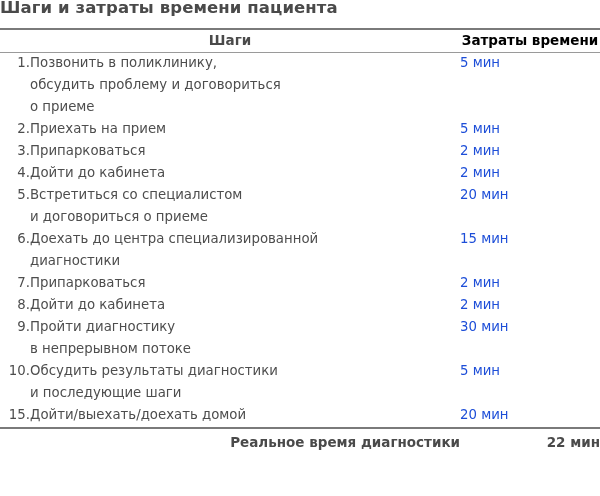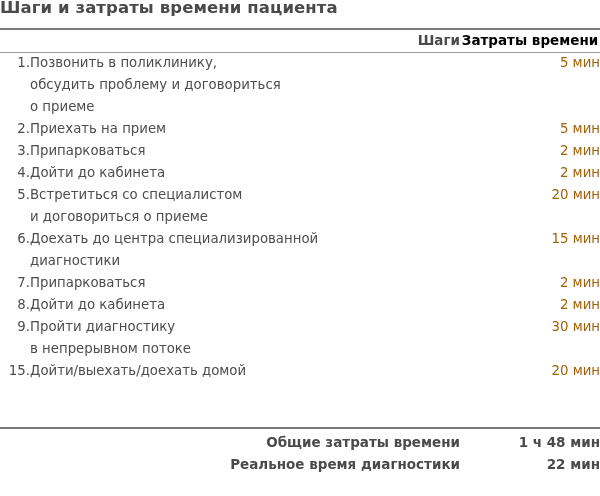--- a/index.html
+++ b/index.html
@@ -54,21 +54,21 @@
     width: 600px;
     border-collapse: collapse;
   }
   .tbl td, .tbl th {
     padding: 0;
     vertical-align: top;
   }
 
   .hdr-steps {
     width: 460px;
-    text-align: right;
+    text-align: center;
     font-size: 13.5px;
     font-weight: bold;
     color: #4a4a4a;
     height: 20px;
     padding-right: 230px;
     box-sizing: border-box;
   }
   .hdr-time {
     width: 140px;
     text-align: center;
@@ -92,24 +92,24 @@
   }
   .step-cell {
     font-size: 13.3px;
     line-height: 22px;
     color: #4d4d4d;
     padding-left: 9px;
   }
   .step-cell .ln { display: block; white-space: nowrap; }
   .time-cell {
     width: 140px;
-    text-align: right;
+    text-align: left;
     font-size: 13.3px;
     line-height: 22px;
-    color: #a16207;
+    color: #1d4ed8;
     padding-right: 18px;
     white-space: nowrap;
     box-sizing: border-box;
   }
 
   
   .foot {
     position: absolute;
     left: 0;
     top: 431px;
@@ -219,35 +219,39 @@
         </tr>
         <tr>
           <td class="num-cell">9.</td>
           <td class="step-cell">
             <span class="ln">Пройти диагностику</span>
             <span class="ln">в непрерывном потоке</span>
           </td>
           <td class="time-cell">30 мин</td>
         </tr>
         <tr>
+          <td class="num-cell">10.</td>
+          <td class="step-cell">
+            <span class="ln">Обсудить результаты диагностики</span>
+            <span class="ln">и последующие шаги</span>
+          </td>
+          <td class="time-cell">5 мин</td>
+        </tr>
+        <tr>
           <td class="num-cell">15.</td>
           <td class="step-cell">
             <span class="ln">Дойти/выехать/доехать домой</span>
           </td>
           <td class="time-cell">20 мин</td>
         </tr>
       </tbody>
   </table>
 
   <table class="foot">
     <tbody>
         <tr>
-          <td class="foot-label">Общие затраты времени</td>
-          <td class="foot-value">1 ч 48 мин</td>
-        </tr>
-        <tr>
           <td class="foot-label">Реальное время диагностики</td>
           <td class="foot-value">22 мин</td>
         </tr>
       </tbody>
   </table>
 
 </div>
 
 </body></html>

